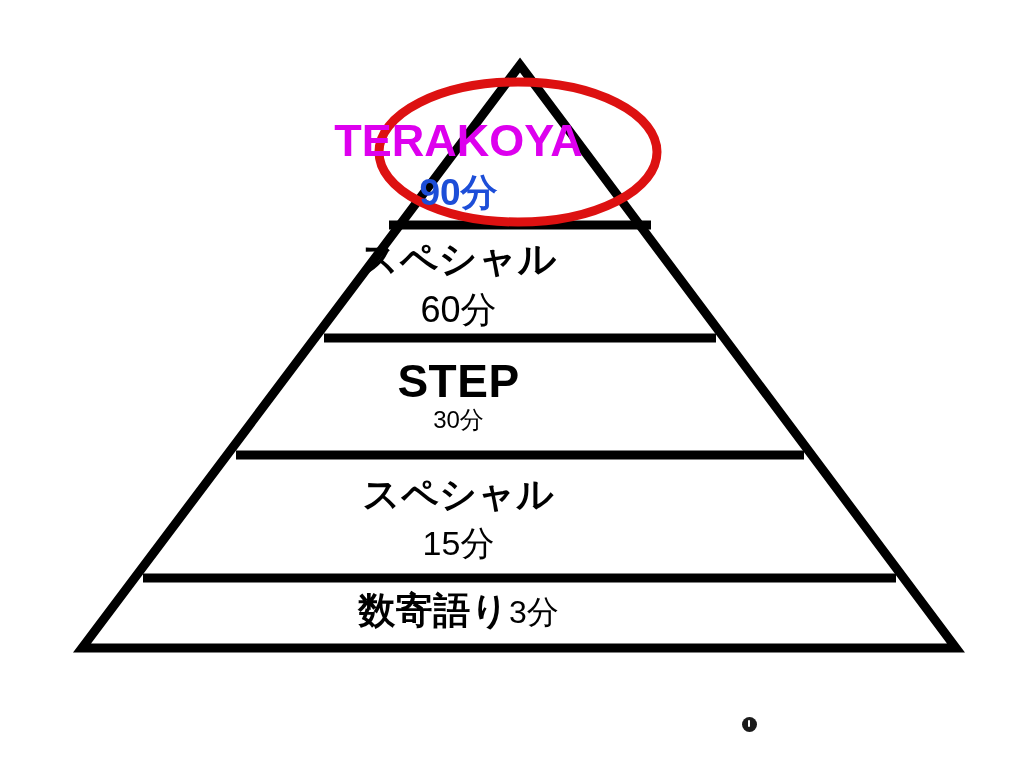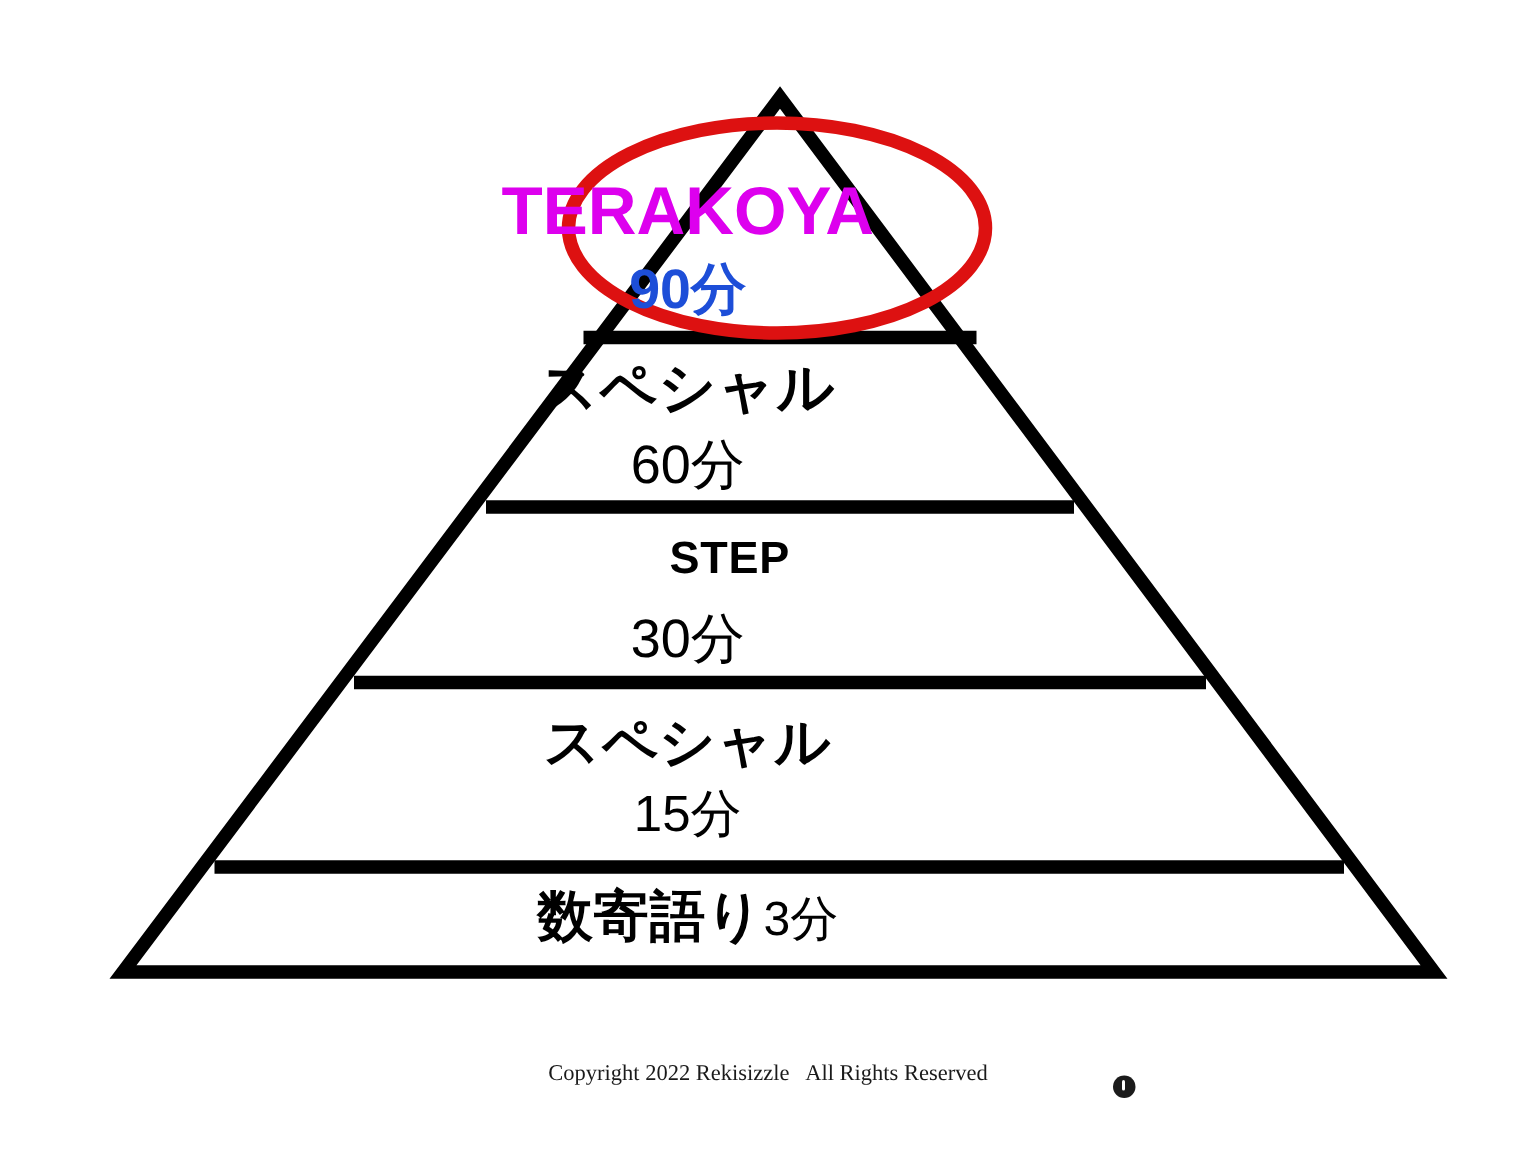--- a/index.html
+++ b/index.html
@@ -74,26 +74,25 @@
     font-size: 38px;
   }
   #tier-2-time {
     top: 292px;
     font-size: 36px;
   }
 
   
   #tier-3-title {
     top: 358px;
-    font-size: 30px;
-    padding-left: 28px;
+    font-size: 46px;
   }
   #tier-3-time {
     top: 408px;
-    font-size: 36px;
+    font-size: 24px;
   }
 
   
   #tier-4-title {
     top: 476px;
     font-size: 37px;
   }
   #tier-4-time {
     top: 526px;
     font-size: 34px;
@@ -190,19 +189,18 @@
   <div class="tier-label tier-title" id="tier-3-title">STEP</div>
   <div class="tier-label tier-time" id="tier-3-time">30分</div>
 
   <div class="tier-label tier-title" id="tier-4-title">スペシャル</div>
   <div class="tier-label tier-time" id="tier-4-time">15分</div>
 
   <div class="tier-label" id="tier-5-row">
     <span class="tier-title">数寄語り</span><span class="tier-time">3分</span>
   </div>
 
-  <div id="copyright">Copyright 2022 Rekisizzle   All Rights Reserved</div>
 
   <div id="logo">
     <span id="logo-dot"></span>
   </div>
 
 </div>
 
 </body></html>

